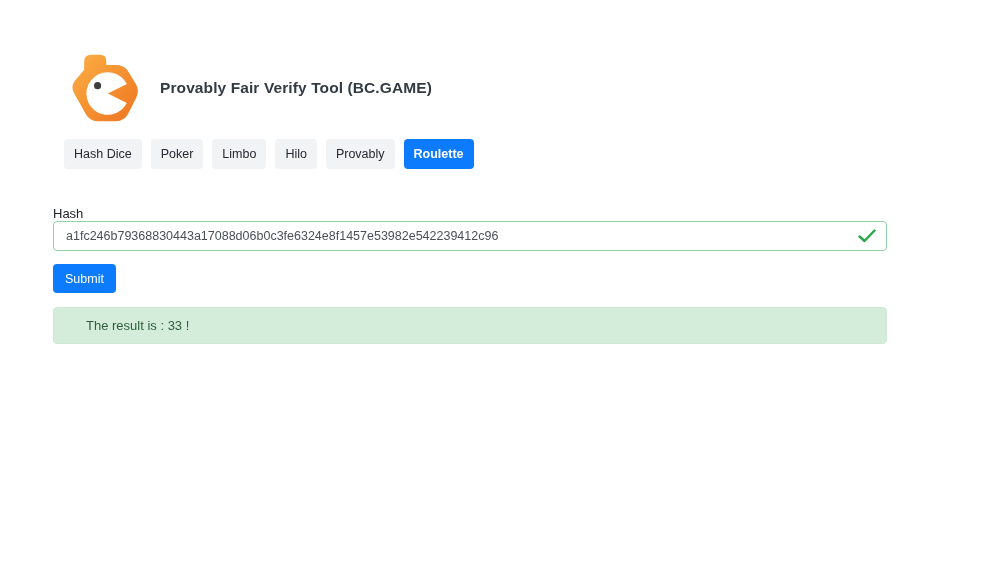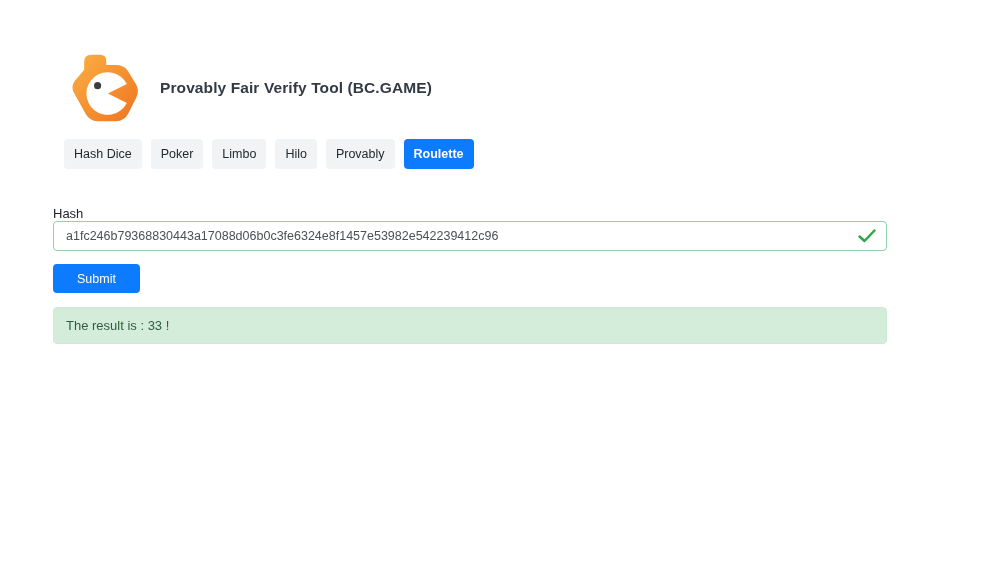--- a/index.html
+++ b/index.html
@@ -25,27 +25,27 @@
   .input-wrap { position:relative; width:834px; }
   .hash-input {
     width:100%; height:30px; border:1px solid #8fd4a8; border-radius:4px;
     padding:0 24px 0 12px; font-family:inherit; font-size:12.5px; color:#4b5056;
     outline:none; background:#ffffff;
   }
   .valid-check { position:absolute; right:11px; top:50%; transform:translateY(-50%); line-height:0; }
 
   .submit-btn {
     margin-top:13px; background:#0d7bfd; color:#ffffff; border:none; border-radius:4px;
-    font-family:inherit; font-size:12.5px; height:29px; padding:0 24px; cursor:pointer;
+    font-family:inherit; font-size:12.5px; height:29px; padding:0 12px; cursor:pointer;
   }
 
   .result-alert {
     margin:14px 0 0 53px; width:834px; min-height:36px;
     background:#d4edda; border:1px solid #cfe9d6; border-radius:4px;
-    color:#315c3d; font-size:13px; padding:10px 12px; display:flex; align-items:center;
+    color:#315c3d; font-size:13px; padding:10px 32px; display:flex; align-items:center;
   }
 </style>
 </head>
 <body>
 
 <div class="page">
 
   <div class="header">
     <div class="logo">
       <svg viewBox="0 0 100 100" xmlns="http://www.w3.org/2000/svg" aria-hidden="true">

